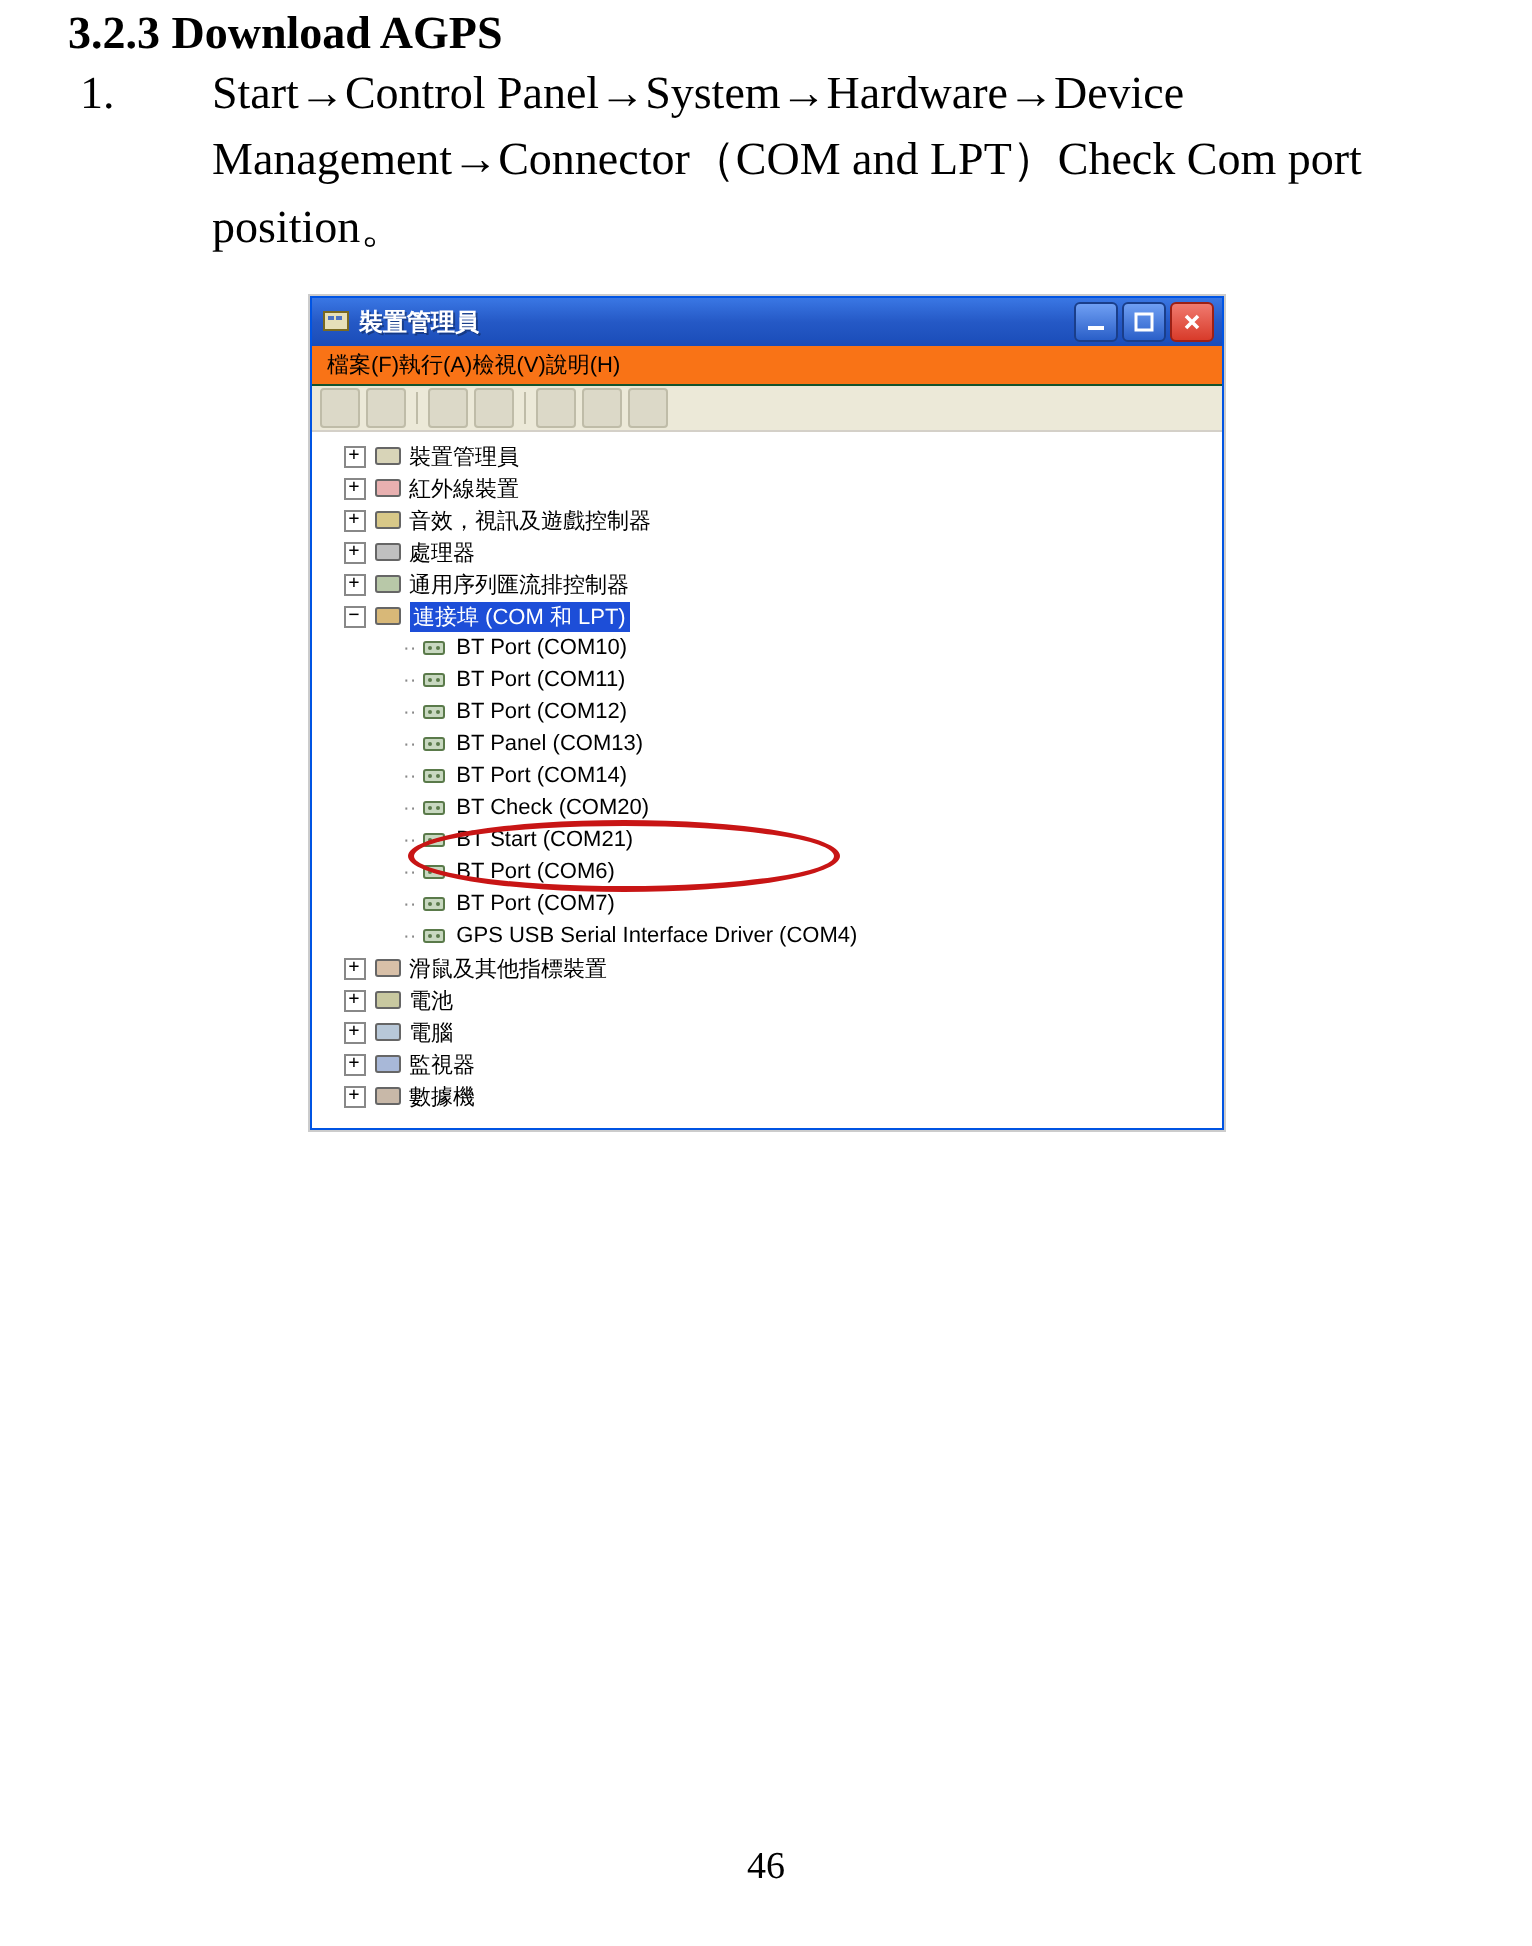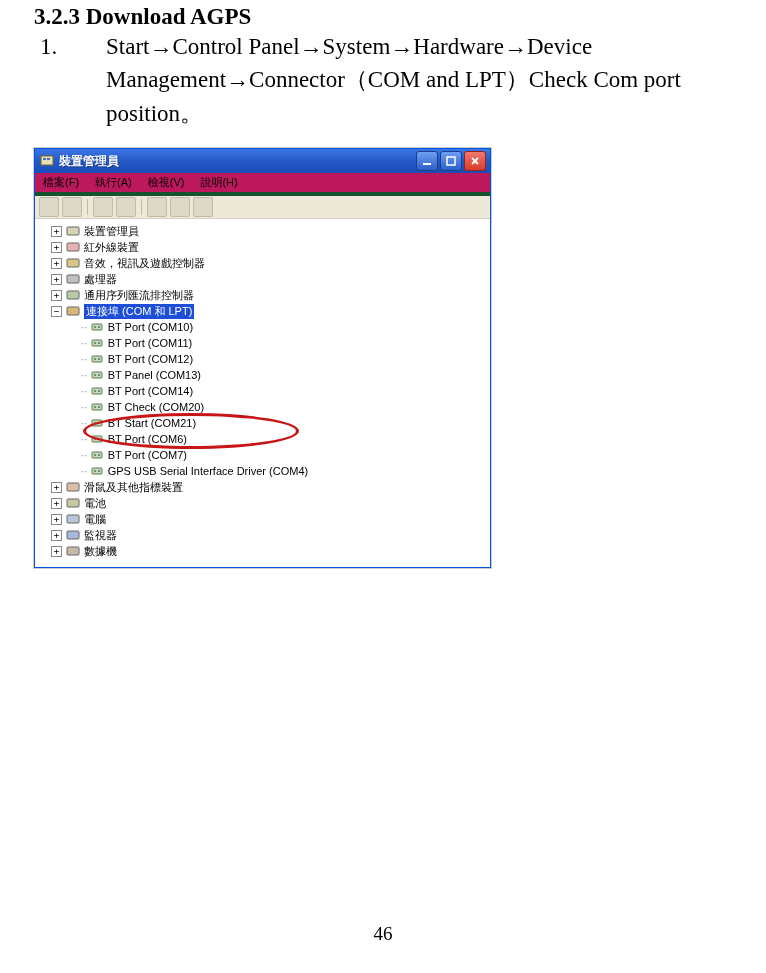--- a/index.html
+++ b/index.html
@@ -34,20 +34,21 @@
     text-align: left;
     padding-left: 6px;
   }
   .list-body {
     flex: 1;
     margin-left: 28px;
   }
   .screenshot-wrap {
     margin-top: 18px;
     display: flex;
+    justify-content: center;
   }
   .win-window {
     width: 455px;
     border: 1px solid #0054E3;
     background: #fff;
     font-family: Tahoma, Arial, sans-serif;
     font-size: 11px;
     box-shadow: 0 0 0 1px #ccc;
   }
   .titlebar {
@@ -89,26 +90,26 @@
     font-size: 10px;
     color: #fff;
     background: linear-gradient(to bottom, #6f9ff3, #2a5fc8);
     border: 1px solid #1a3e8a;
   }
   .tbtn.close {
     background: linear-gradient(to bottom, #f07a6f, #d83b2a);
     border-color: #9c2015;
   }
   .menubar {
-    background: #be185d;
-    display: flex;
-    gap: 16px;
+    background: #f97316;
+    display: flex;
+    gap: 0;
     padding: 2px 8px;
     font-size: 11px;
-    border-bottom: 4px solid #14532d;
+    border-bottom: 1px solid #14532d;
   }
   .toolbar {
     background: #ece9d8;
     height: 22px;
     display: flex;
     align-items: center;
     padding: 0 4px;
     gap: 3px;
     border-bottom: 1px solid #d4d0c8;
   }

